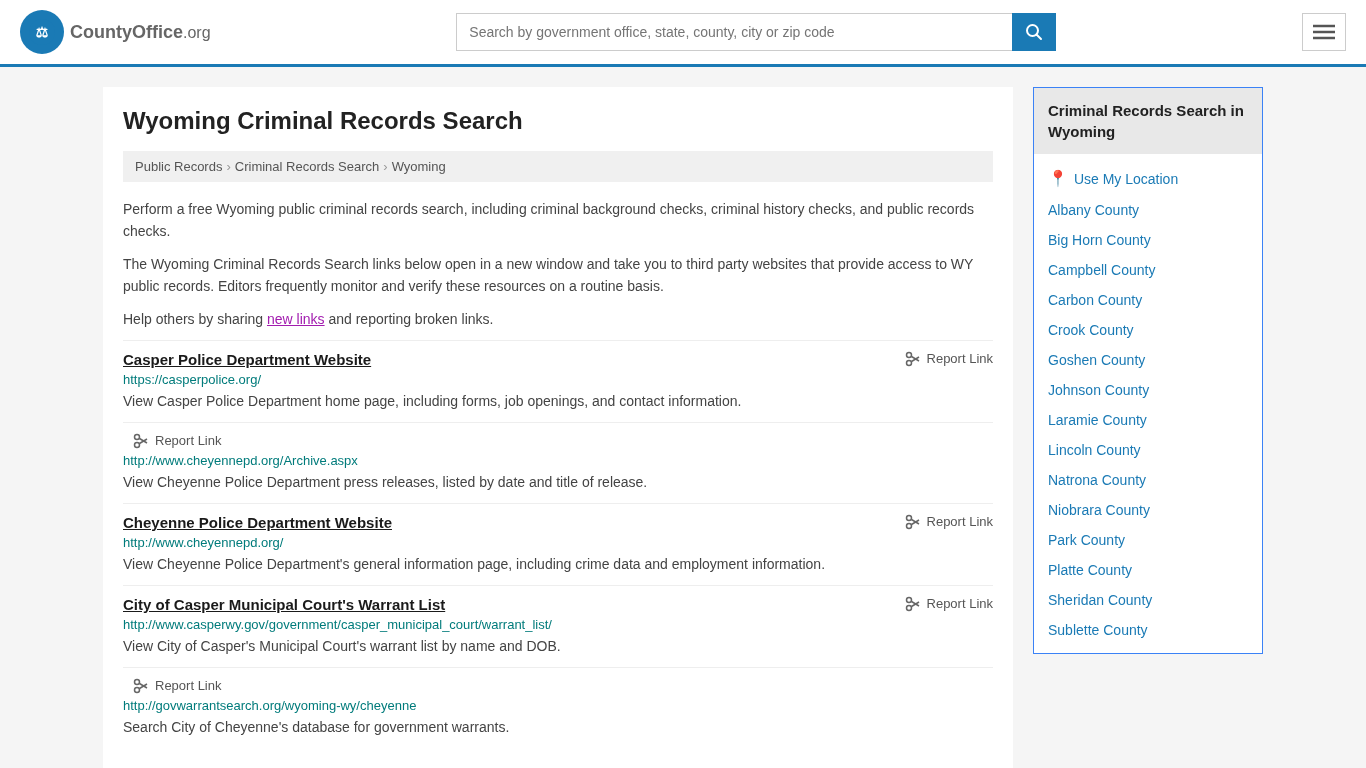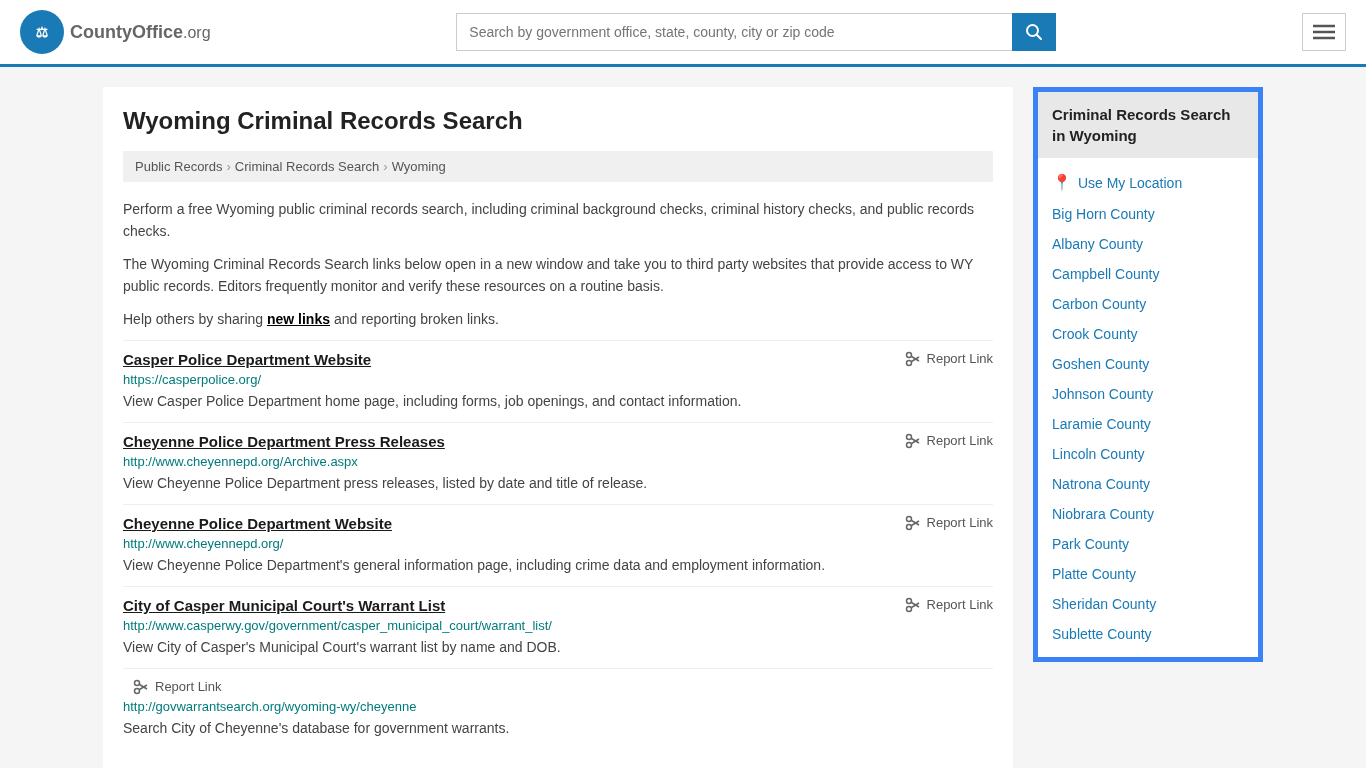--- a/index.html
+++ b/index.html
@@ -127,23 +127,22 @@
     .breadcrumb .current { color: #555; }
 
     
     .description {
       font-size: 14px;
       color: #444;
       line-height: 1.6;
       margin-bottom: 10px;
     }
     .description a {
-      color: #000000;
+      color: #a21caf;
       text-decoration: underline;
-      font-weight: bold;
     }
 
     
     .result-item {
       border-top: 1px solid #eee;
       padding: 10px 0;
     }
     .result-header {
       display: flex;
       justify-content: space-between;
@@ -174,21 +173,21 @@
     .result-url.teal { color: #007b7b; }
     .result-desc {
       font-size: 14px;
       color: #444;
       line-height: 1.5;
     }
 
     
     .sidebar-box {
       background: white;
-      border: 5px solid #3b82f6;
+      border: 1px solid #3b82f6;
     }
     .sidebar-title {
       background: #e8e8e8;
       padding: 12px 14px;
       font-size: 15px;
       font-weight: bold;
       color: #222;
       line-height: 1.4;
     }
     .sidebar-list {
@@ -282,21 +281,20 @@
             <line x1="6.5" y1="10.5" x2="14" y2="6" stroke="#666" stroke-width="1.5"></line>
           </svg>
           Report Link
         </span>
       </div>
       <div class="result-url teal">https://casperpolice.org/</div>
       <div class="result-desc">View Casper Police Department home page, including forms, job openings, and contact information.</div>
     </div>
         <div class="result-item">
       <div class="result-header">
-        <span class="result-title">Cheyenne Police Department Press Releases</span>
         <span class="report-link">
           <svg width="16" height="16" viewBox="0 0 16 16" fill="none">
             <circle cx="4" cy="4" r="2.5" stroke="#666" stroke-width="1.5"></circle>
             <circle cx="4" cy="12" r="2.5" stroke="#666" stroke-width="1.5"></circle>
             <line x1="6.5" y1="5.5" x2="14" y2="10" stroke="#666" stroke-width="1.5"></line>
             <line x1="6.5" y1="10.5" x2="14" y2="6" stroke="#666" stroke-width="1.5"></line>
           </svg>
           Report Link
         </span>
       </div>
@@ -355,22 +353,22 @@
 
   <aside class="sidebar">
     <div class="sidebar-box">
       <div class="sidebar-title">Criminal Records Search in Wyoming</div>
       <div class="sidebar-list">
         <div class="sidebar-location">
           <span class="location-pin">📍</span>
           <a href="#">Use My Location</a>
         </div>
         <div id="county-list">
+            <div class="sidebar-item"><a href="#">Albany County</a></div>
             <div class="sidebar-item"><a href="#">Big Horn County</a></div>
-            <div class="sidebar-item"><a href="#">Albany County</a></div>
             <div class="sidebar-item"><a href="#">Campbell County</a></div>
             <div class="sidebar-item"><a href="#">Carbon County</a></div>
             <div class="sidebar-item"><a href="#">Crook County</a></div>
             <div class="sidebar-item"><a href="#">Goshen County</a></div>
             <div class="sidebar-item"><a href="#">Johnson County</a></div>
             <div class="sidebar-item"><a href="#">Laramie County</a></div>
             <div class="sidebar-item"><a href="#">Lincoln County</a></div>
             <div class="sidebar-item"><a href="#">Natrona County</a></div>
             <div class="sidebar-item"><a href="#">Niobrara County</a></div>
             <div class="sidebar-item"><a href="#">Park County</a></div>

